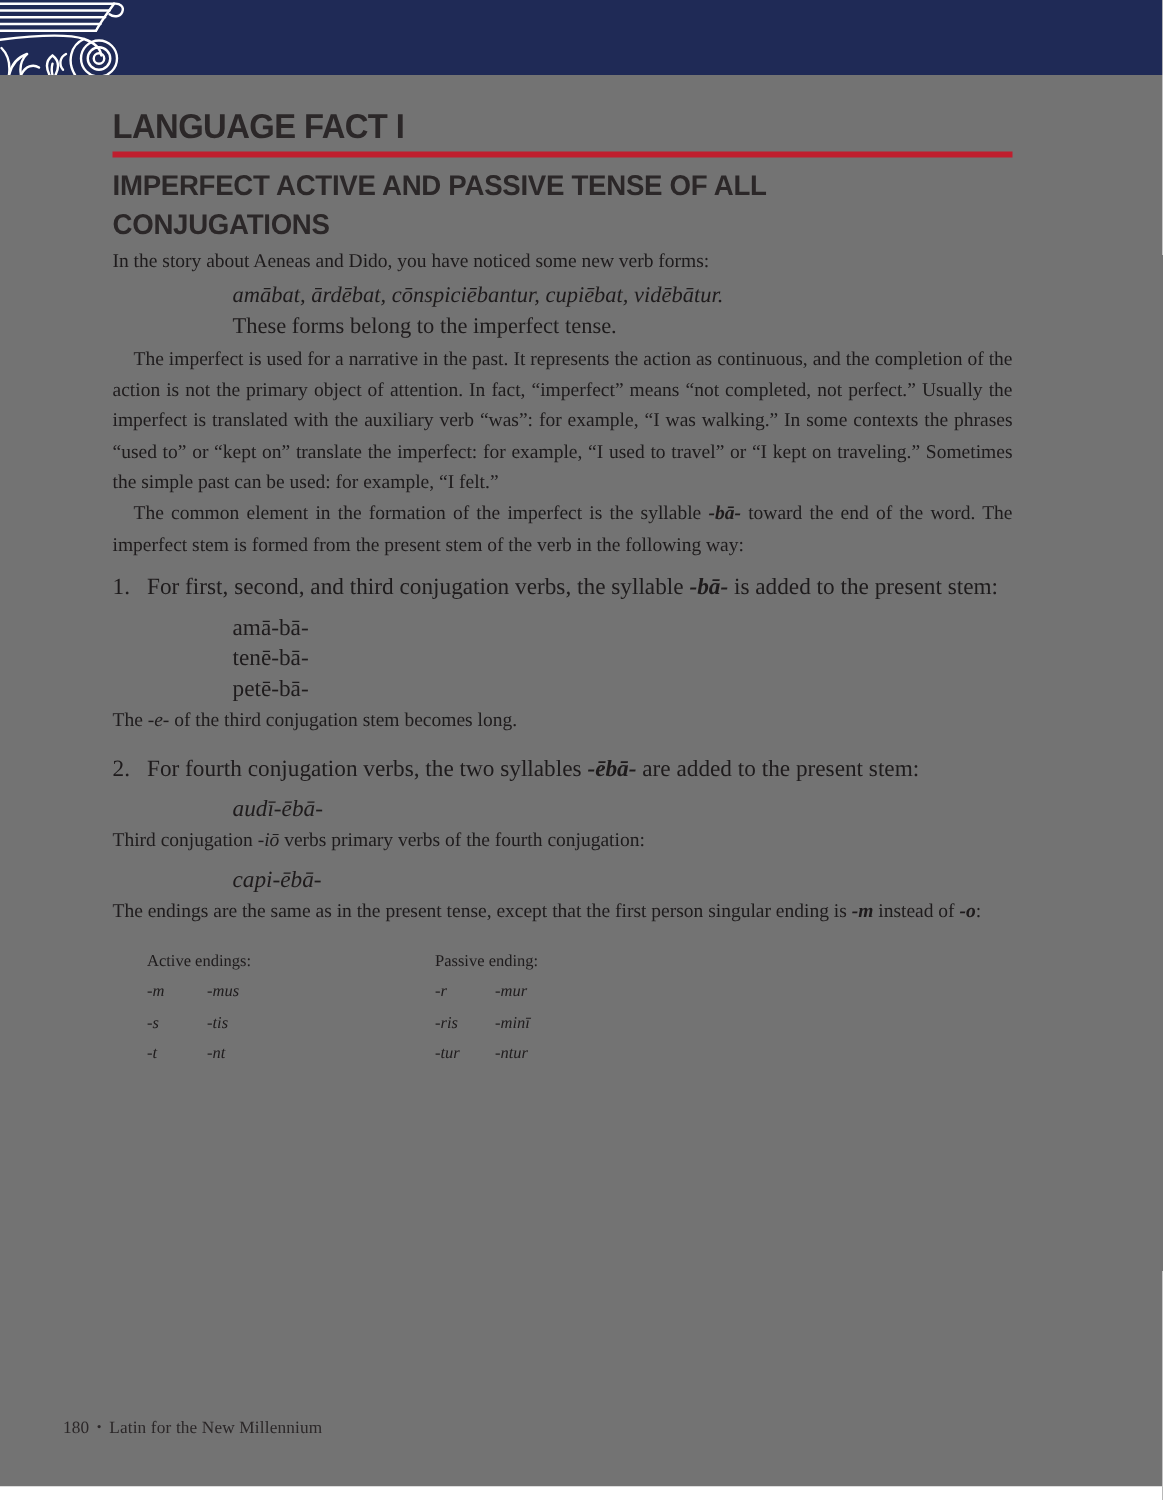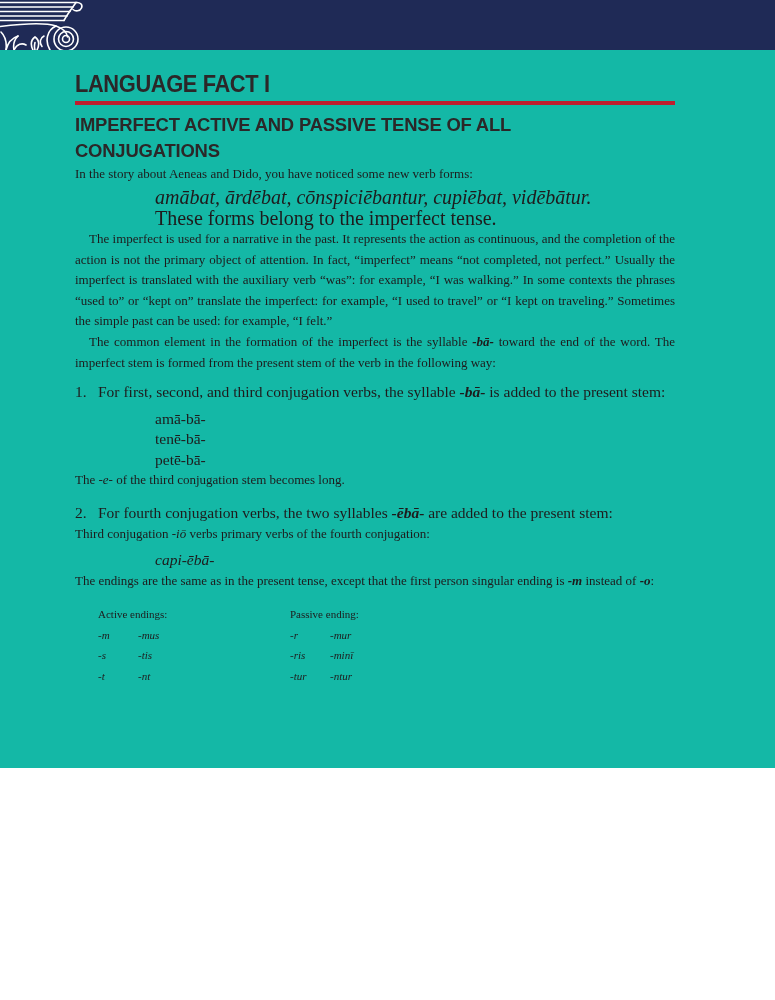--- a/index.html
+++ b/index.html
@@ -1,17 +1,17 @@
 <!DOCTYPE html>
 <html><head>
 <meta charset="utf-8">
 <style>
   html,body { margin:0; padding:0; background:#ffffff; }
   .page {
-    position:relative; width:775px; height:768px; background:#14b8a6;
+    position:relative; width:775px; height:991px; background:#737373;
     font-family:"Liberation Serif", serif; color:#1e1b1c; overflow:hidden;
   }
   .topbar {
     position:absolute; top:0; left:0; width:775px; height:50px; background:#1f2a56;
   }
   .topbar svg { position:absolute; left:0; top:0; }
   .content { position:absolute; left:75px; top:50px; width:600px; }
 
   h1.title {
     margin:22px 0 0 0; font-family:"Liberation Sans", sans-serif; font-weight:700;
@@ -24,21 +24,21 @@
     font-size:19px; line-height:26px; color:#2b2728; letter-spacing:-0.2px;
     transform:scaleX(0.97); transform-origin:left center;
   }
   h2.subtitle .h2line { display:block; }
 
   p.body { margin:0; font-size:13px; line-height:20.6px; }
   .just { text-align:justify; }
   .indent { text-indent:14px; }
   .intro { margin-top:5px; }
 
-  .example { margin:3px 0 0 80px; font-size:20px; line-height:21px; }
+  .example { margin:3px 0 0 80px; font-size:15px; line-height:21px; }
   .it { font-style:italic; }
   .bi { font-style:italic; font-weight:700; }
 
   .p-usage { margin-top:10px; }
   .p-formation { margin-top:12px; }
 
   .li { display:flex; margin-top:9px; font-size:15.5px; line-height:20.6px; }
   .li .num { width:23px; flex:none; }
   .li .li-body { flex:1; text-align:justify; }
 
@@ -124,20 +124,21 @@
       <div>petē-bā-</div>
     </div>
 
     <p class="body li-note"><span>The </span><span class="it">-e-</span><span> of the third conjugation stem becomes long.</span></p>
 
     <div class="li" style="margin-top:12px;">
       <span class="num">2.</span>
       <span class="li-body"><span>For fourth conjugation verbs, the two syllables </span><span class="bi">-ēbā-</span><span> are added to the present stem:</span></span>
     </div>
 
+    <div class="stem-single it">audī-ēbā-</div>
 
     <p class="body li-note"><span>Third conjugation </span><span class="it">-iō</span><span> verbs primary verbs of the fourth conjugation:</span></p>
 
     <div class="stem-single it">capi-ēbā-</div>
 
     <p class="body just p-endings"><span>The endings are the same as in the present tense, except that the first person singular ending is </span><span class="bi">-m</span><span> instead of </span><span class="bi">-o</span><span>:</span></p>
 
     <div class="endings">
       <div class="egroup active">
         <div class="ehead">Active endings:</div>

